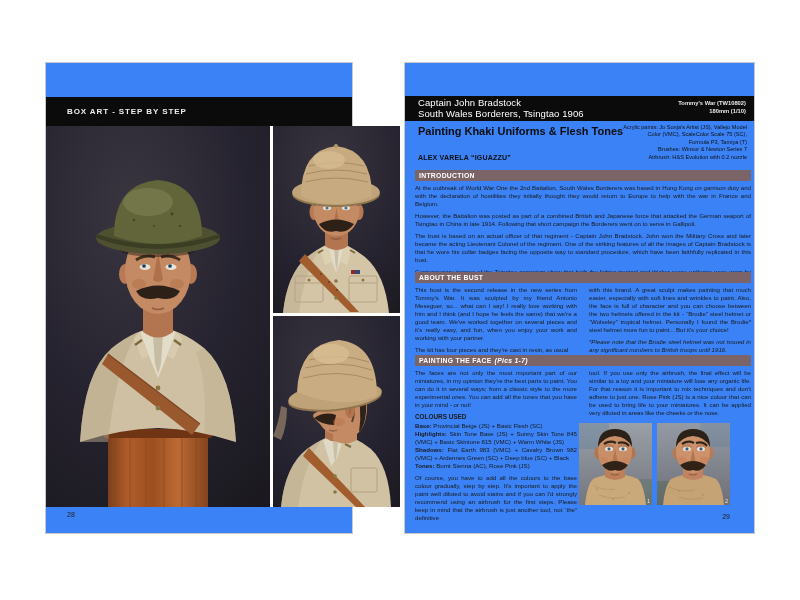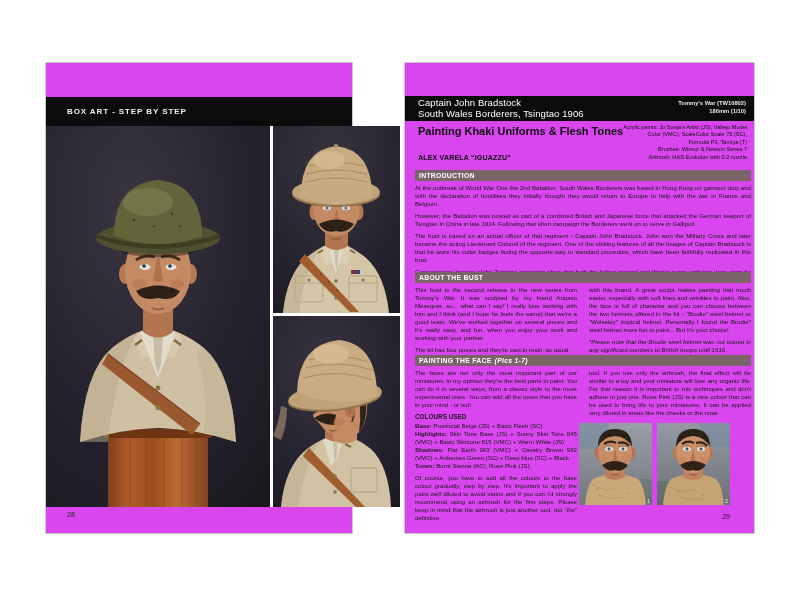--- a/index.html
+++ b/index.html
@@ -1,18 +1,18 @@
 <!DOCTYPE html>
 <html><head>
 <meta charset="utf-8">
 <style>
   html,body{margin:0;padding:0;background:#ffffff;width:800px;height:600px;overflow:hidden;
     font-family:"Liberation Sans",sans-serif;-webkit-font-smoothing:antialiased;}
   .spread{position:relative;width:800px;height:600px;background:#fff;}
-  .page{position:absolute;top:62px;height:472px;background:#d946ef;border:1px solid #c9c9c9;box-sizing:border-box;text-decoration:underline;}
+  .page{position:absolute;top:62px;height:472px;background:#3b82f6;border:1px solid #c9c9c9;box-sizing:border-box;text-decoration:underline;}
   .left-page{left:45px;width:308px;}
   .right-page{left:404px;width:351px;}
 
   
   .lp-bar{position:absolute;left:0;right:0;top:34px;height:29px;background:#0b0b0b;}
   .lp-bar span{display:block;padding-left:21px;line-height:29px;color:#ededed;
     font-size:8px;font-weight:bold;letter-spacing:.9px;}
   .photo-area{position:absolute;left:0;top:63px;width:354px;height:381px;background:#fff;}
   .photo{position:absolute;overflow:hidden;}
   #ph-main{left:0;top:0;width:224px;height:381px;}

